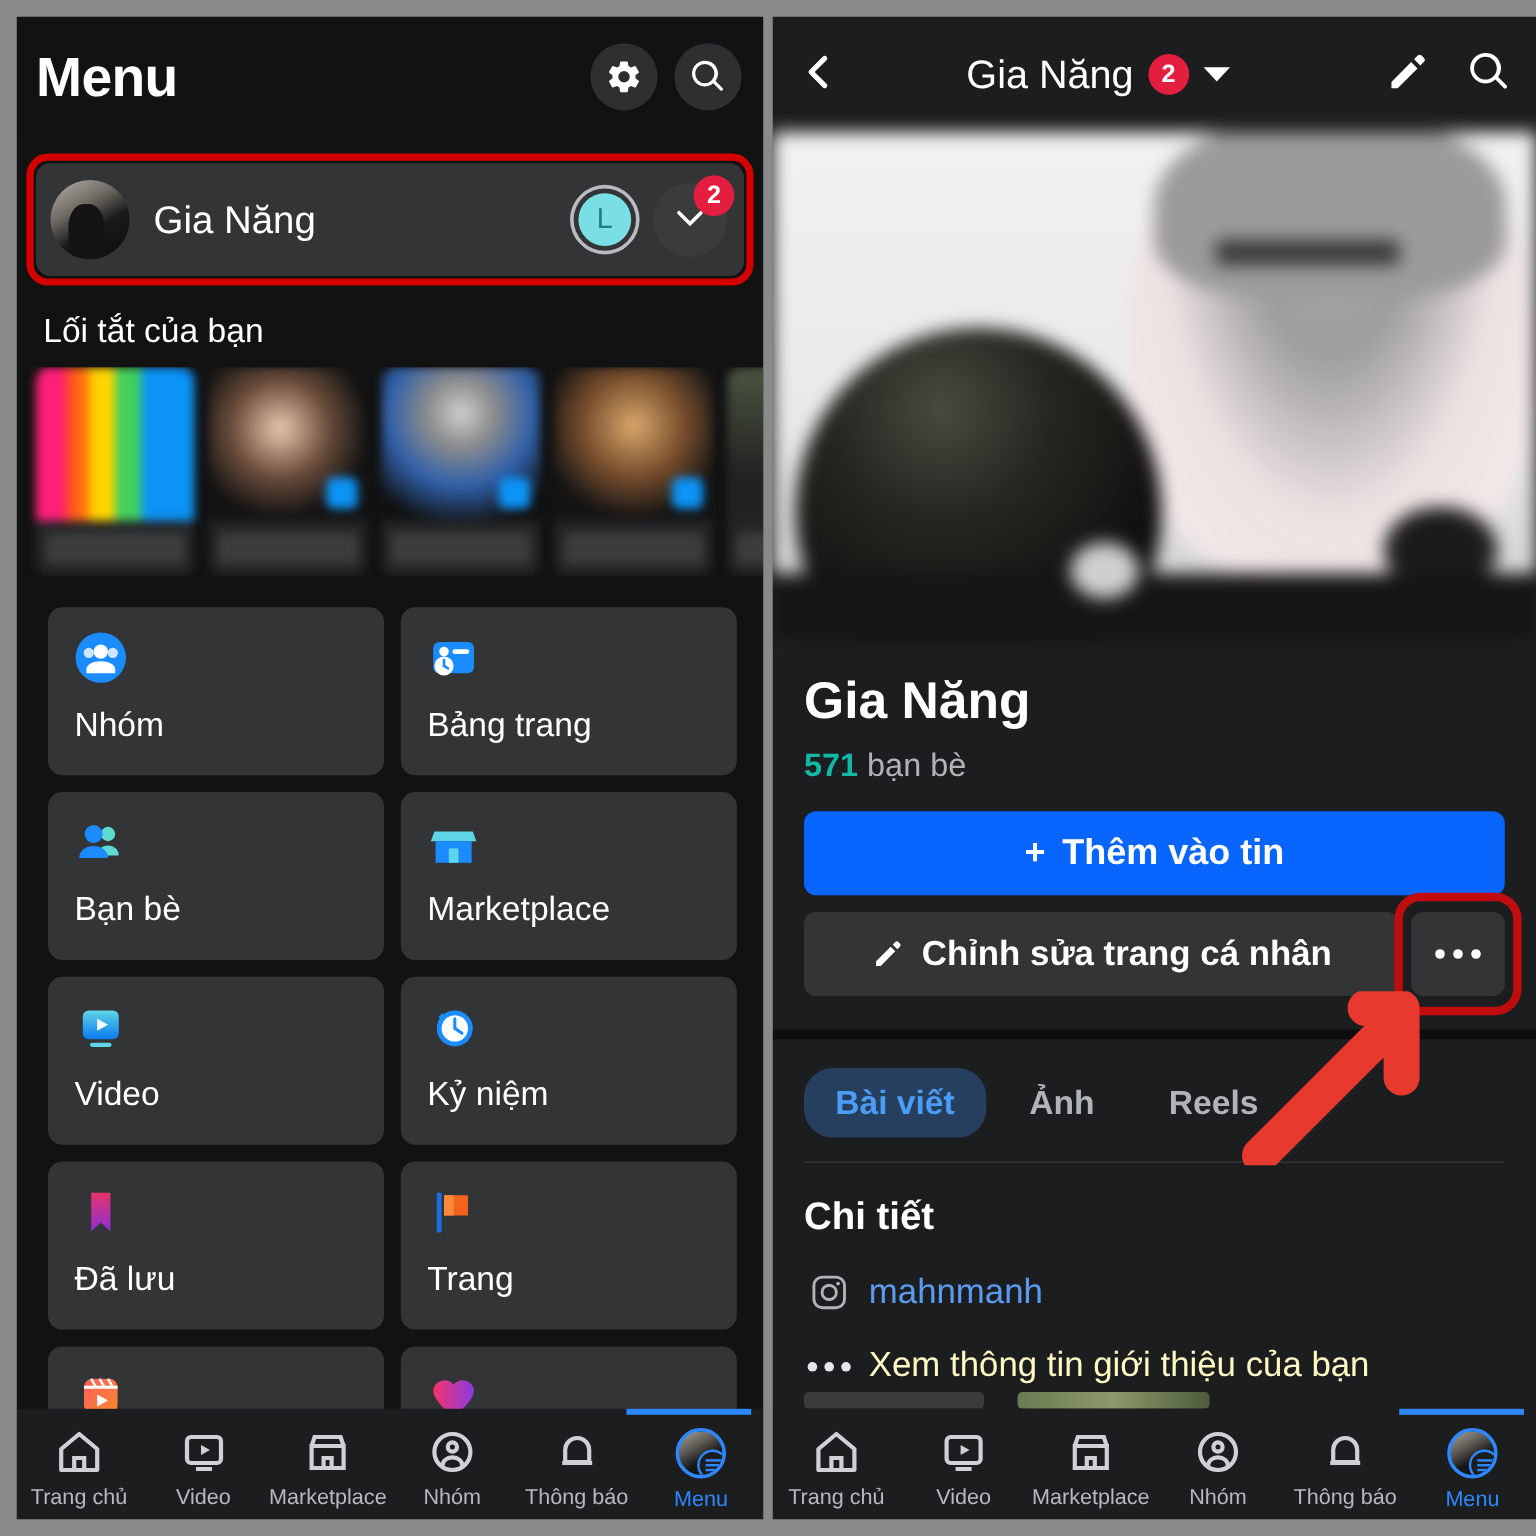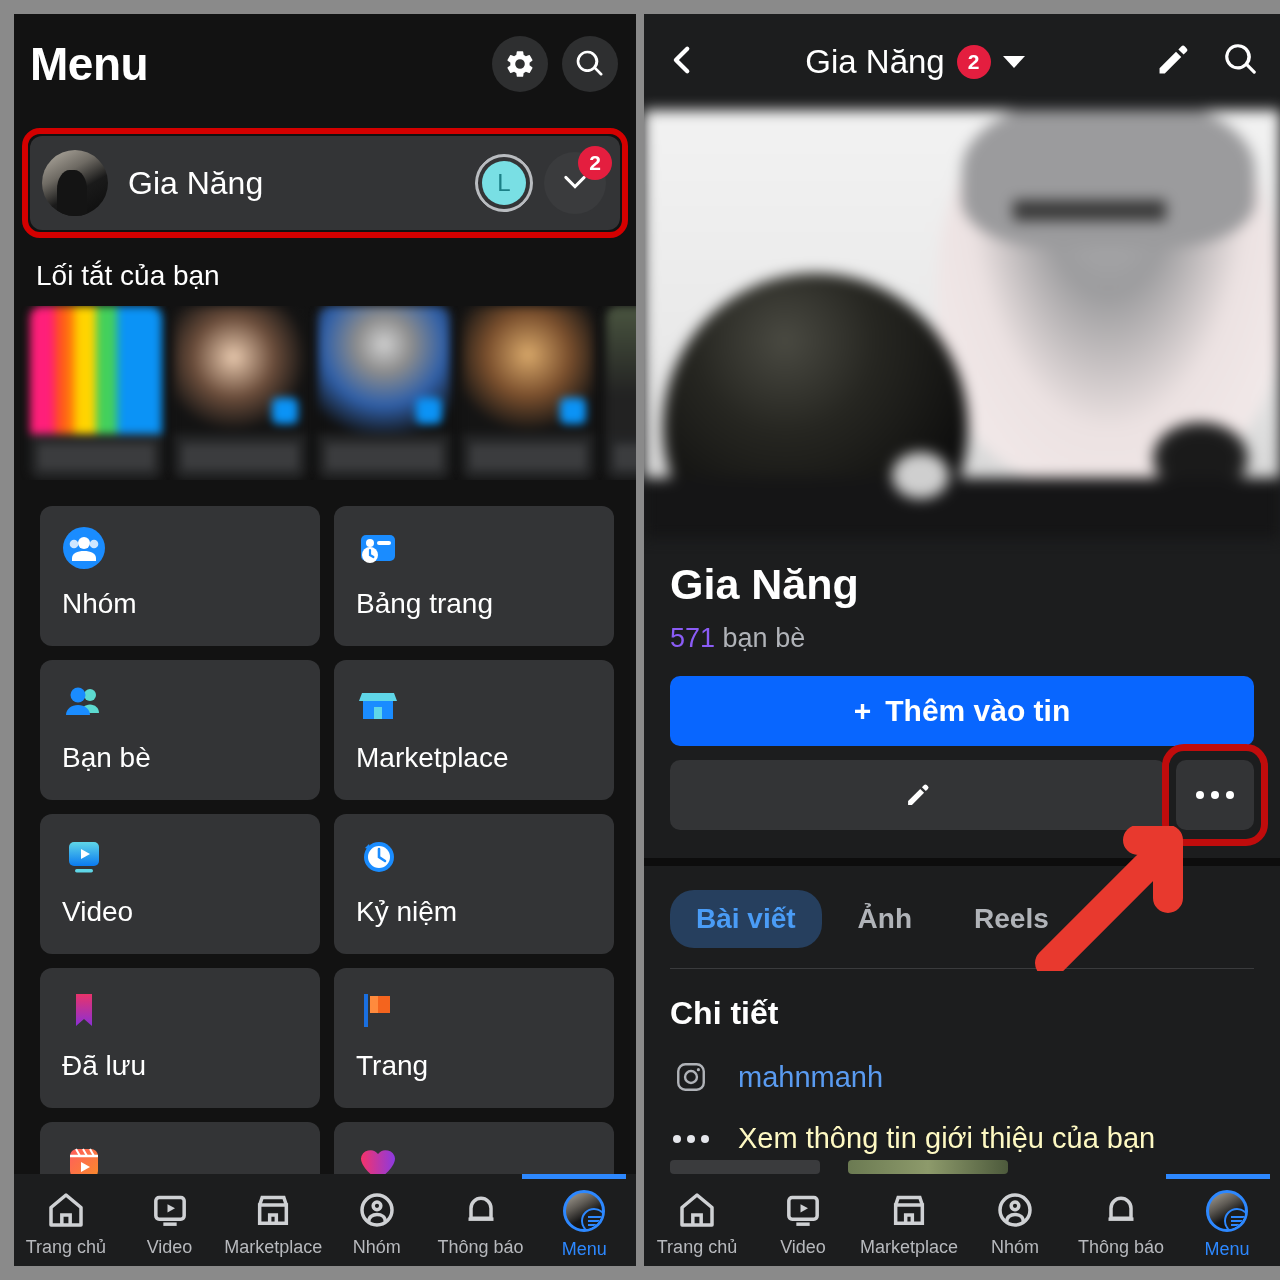--- a/index.html
+++ b/index.html
@@ -238,21 +238,21 @@
     background: #151516;
   }
   .cover .camdot {
     position: absolute; left: 39%; bottom: 9%; width: 9%; height: 11%;
     border-radius: 50%; background: #cfcfcf;
   }
 
   .info { padding: 22px 26px 0 26px; }
   .big-name { color: #fff; font-size: 43px; font-weight: bold; }
   .friends { margin-top: 14px; font-size: 27px; color: #b0b3b8; }
-  .friends b { color: #8b5cf6; font-weight: normal; }
+  .friends b { color: #14b8a6; font-weight: bold; }
 
   .btn-primary {
     margin-top: 22px; height: 70px; border-radius: 10px;
     background: #0866ff; color: #fff;
     display: flex; align-items: center; justify-content: center; gap: 14px;
     font-size: 30px; font-weight: bold;
   }
   .btn-row { margin-top: 14px; display: flex; gap: 10px; align-items: stretch; }
   .btn-secondary {
     flex: 1; height: 70px; border-radius: 10px; background: #333436;
@@ -274,21 +274,21 @@
   .divider-thick { height: 8px; background: #0d0d0d; margin-top: 28px; }
 
   .tabs { display: flex; gap: 10px; padding: 24px 26px 0 26px; align-items: center; }
   .tab {
     padding: 13px 26px; border-radius: 24px; font-size: 28px; color: #b0b3b8; font-weight: bold;
   }
   .tab.active { background: #263f5e; color: #4a9cf6; }
   .tab-underline { height: 1px; background: #3a3b3d; margin: 20px 26px 0 26px; }
 
   .details-title { color: #fff; font-size: 32px; font-weight: bold; padding: 26px 0 0 26px; }
-  .detail-row { display: flex; align-items: center; gap: 26px; padding: 28px 0 0 26px; }
+  .detail-row { display: flex; align-items: center; gap: 12px; padding: 28px 0 0 26px; }
   .detail-row .dico { width: 42px; display: flex; justify-content: center; }
   .detail-row .dtxt { font-size: 29px; color: #fef9c3; }
   .detail-row .dtxt.link { color: #5a9bf0; }
   .dots-ico { display: flex; gap: 6px; }
   .dots-ico i { width: 8px; height: 8px; border-radius: 50%; background: #e4e6eb; display: block; }
 
   .r-bottom {
     position: absolute; left: 0; right: 0; bottom: 0; height: 92px; background: #1c1d1e;
     display: flex; align-items: flex-start; padding-top: 16px;
   }
@@ -632,20 +632,21 @@
       <div class="btn-primary">
         <span>+</span>
         <span>Thêm vào tin</span>
       </div>
 
       <div class="btn-row">
         <div class="btn-secondary">
           <svg viewBox="0 0 24 24">
               <path d="M3.5 17.2l10.4-10.4 3.3 3.3L6.8 20.5H3.5zM15.4 5.3l1.8-1.8a1.6 1.6 0 012.3 0l1 1a1.6 1.6 0 010 2.3l-1.8 1.8z"></path>
             </svg>
+          <span>Chỉnh sửa trang cá nhân</span>
         </div>
         <div class="btn-more">
           <i></i>
             <i></i>
             <i></i>
           <span class="more-highlight"></span>
         </div>
       </div>
     </div>
 

